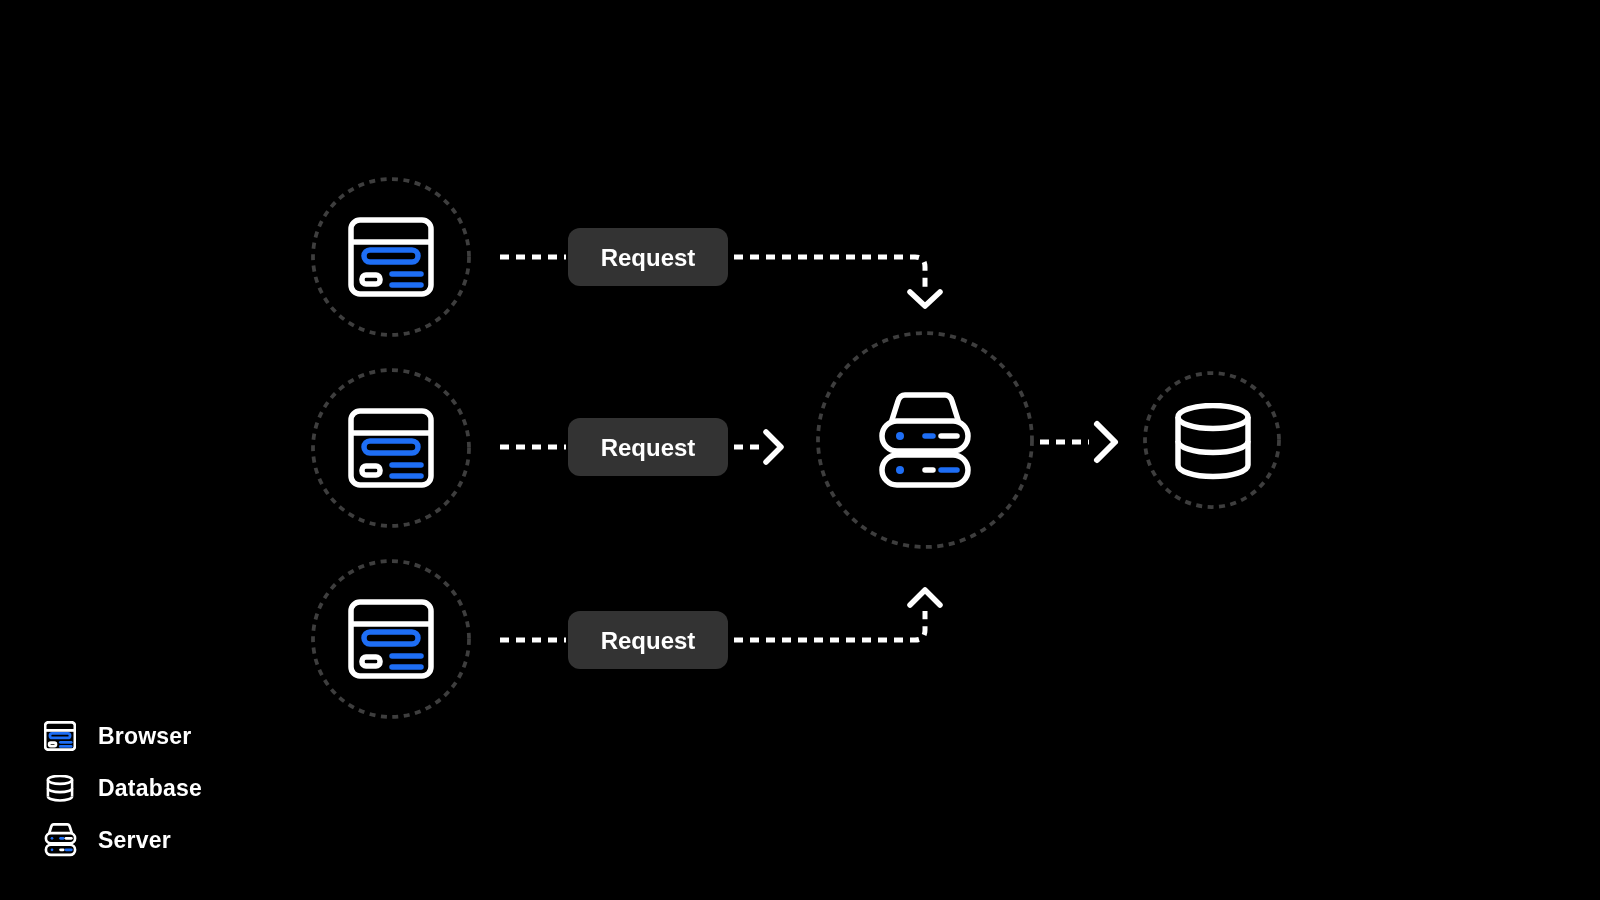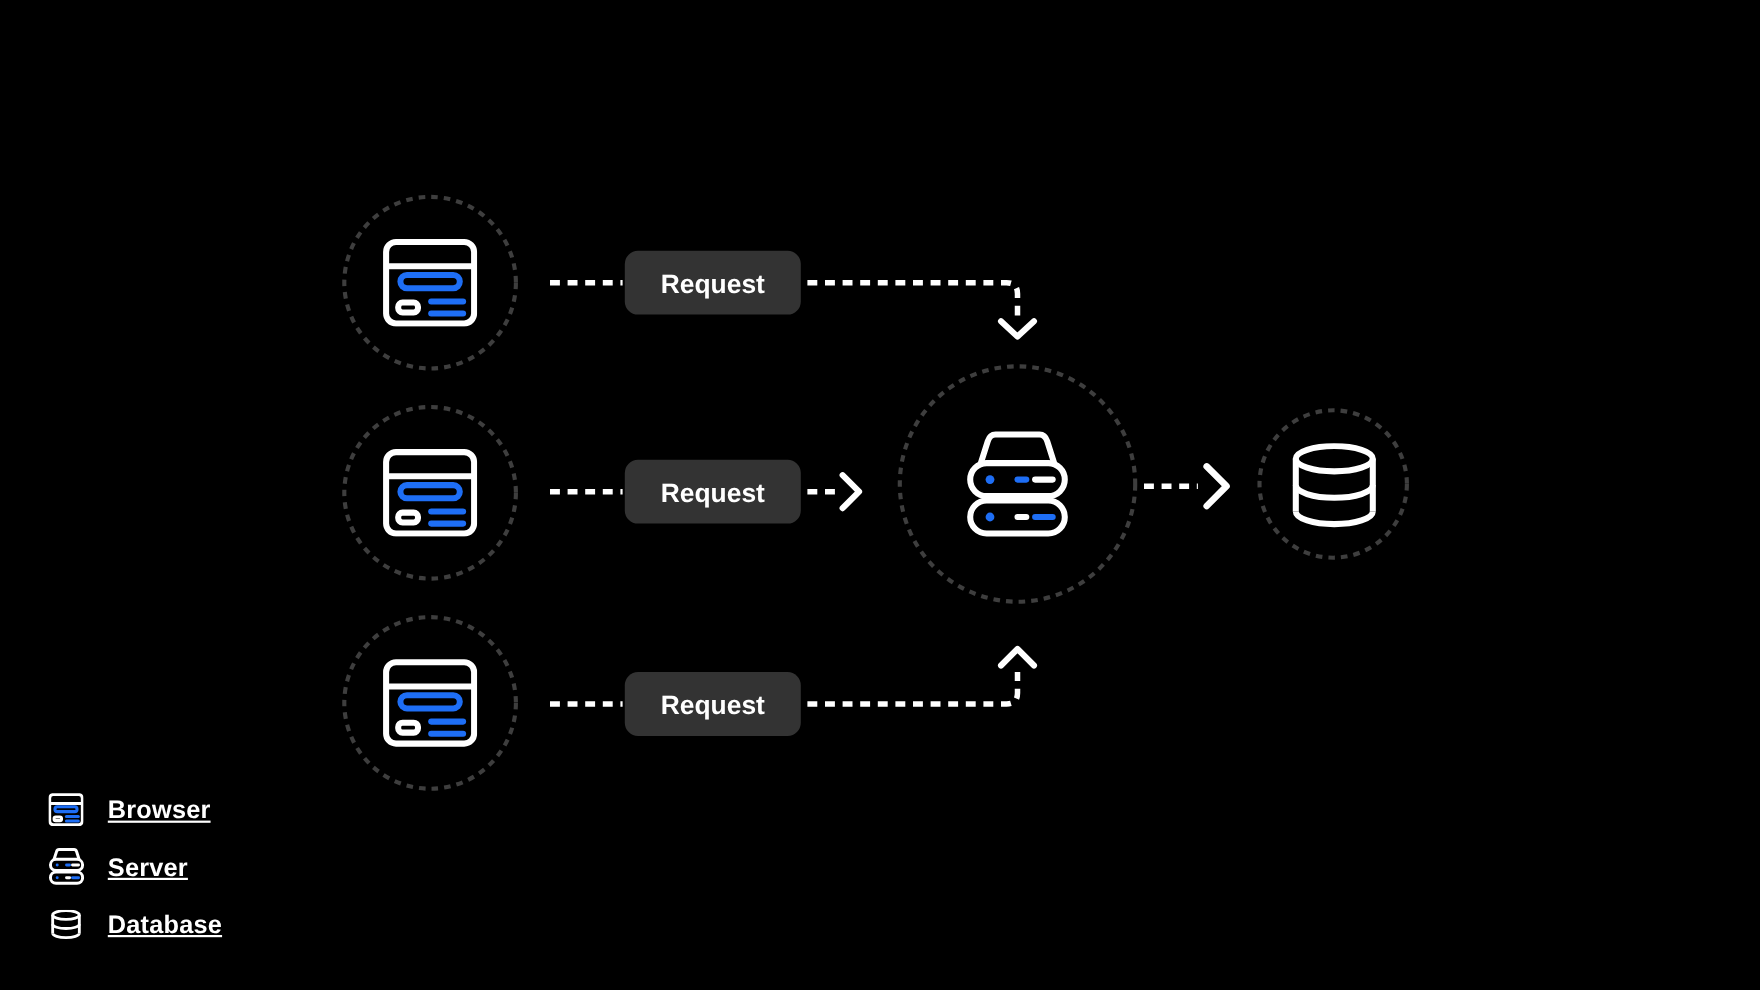--- a/index.html
+++ b/index.html
@@ -43,21 +43,20 @@
     display: flex;
     justify-content: center;
     align-items: center;
   }
   .legend-label {
     margin-left: 21px;
     color: #ffffff;
     font-size: 23px;
     font-weight: 700;
     letter-spacing: 0.2px;
-    text-decoration: underline;
   }
 </style>
 </head>
 <body>
 
 <div class="canvas">
 
   <svg class="diagram-svg" width="1600" height="900" viewBox="0 0 1600 900">
     <defs>
 
@@ -151,29 +150,29 @@
     <div class="legend-row">
       <span class="legend-icon-wrap">
         <svg width="32" height="30" viewBox="0 0 86 80" style="stroke-width:7.5">
           <use href="#sym-browser"></use>
         </svg>
       </span>
       <span class="legend-label">Browser</span>
     </div>
     <div class="legend-row">
       <span class="legend-icon-wrap">
+        <svg width="28" height="27" viewBox="0 0 80 78" style="stroke-width:7.5">
+          <use href="#sym-database"></use>
+        </svg>
+      </span>
+      <span class="legend-label">Database</span>
+    </div>
+    <div class="legend-row">
+      <span class="legend-icon-wrap">
         <svg width="33" height="34" viewBox="0 0 96 100" style="stroke-width:8">
           <use href="#sym-server"></use>
         </svg>
       </span>
       <span class="legend-label">Server</span>
     </div>
-    <div class="legend-row">
-      <span class="legend-icon-wrap">
-        <svg width="28" height="27" viewBox="0 0 80 78" style="stroke-width:7.5">
-          <use href="#sym-database"></use>
-        </svg>
-      </span>
-      <span class="legend-label">Database</span>
-    </div>
   </div>
 
 </div>
 
 </body></html>

